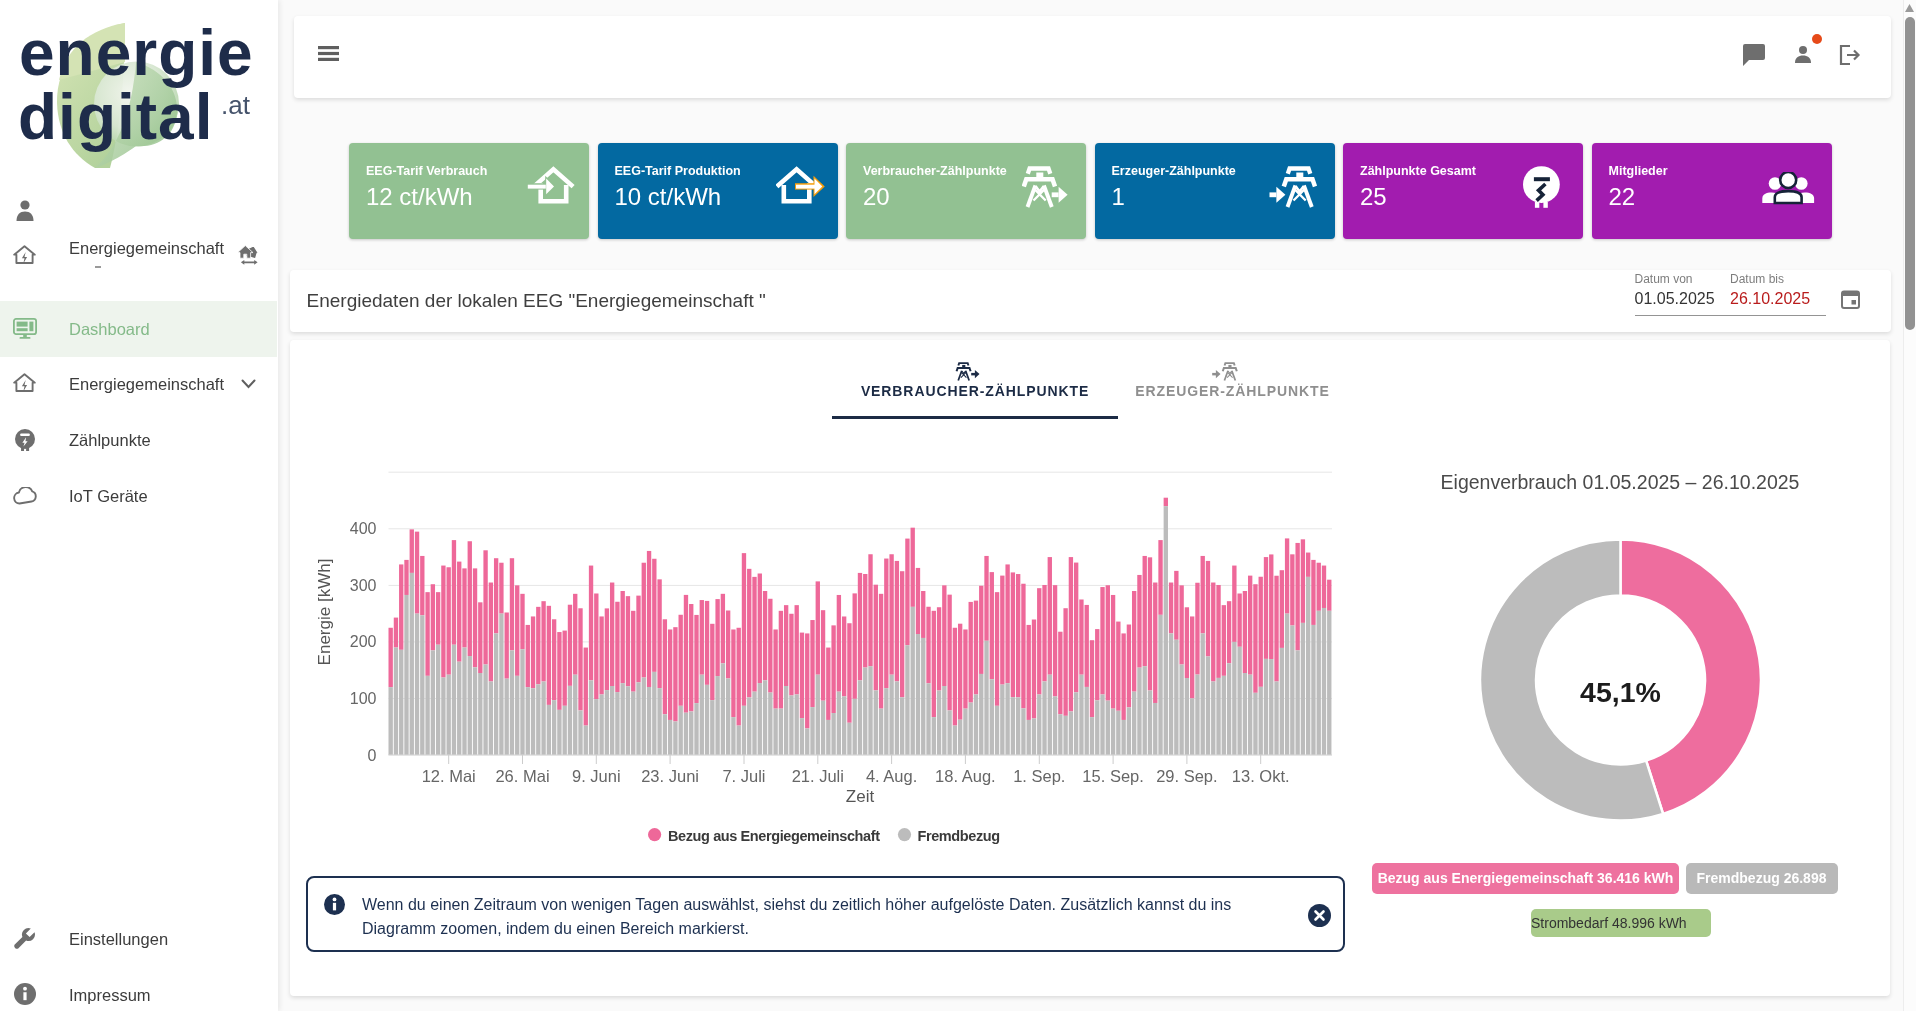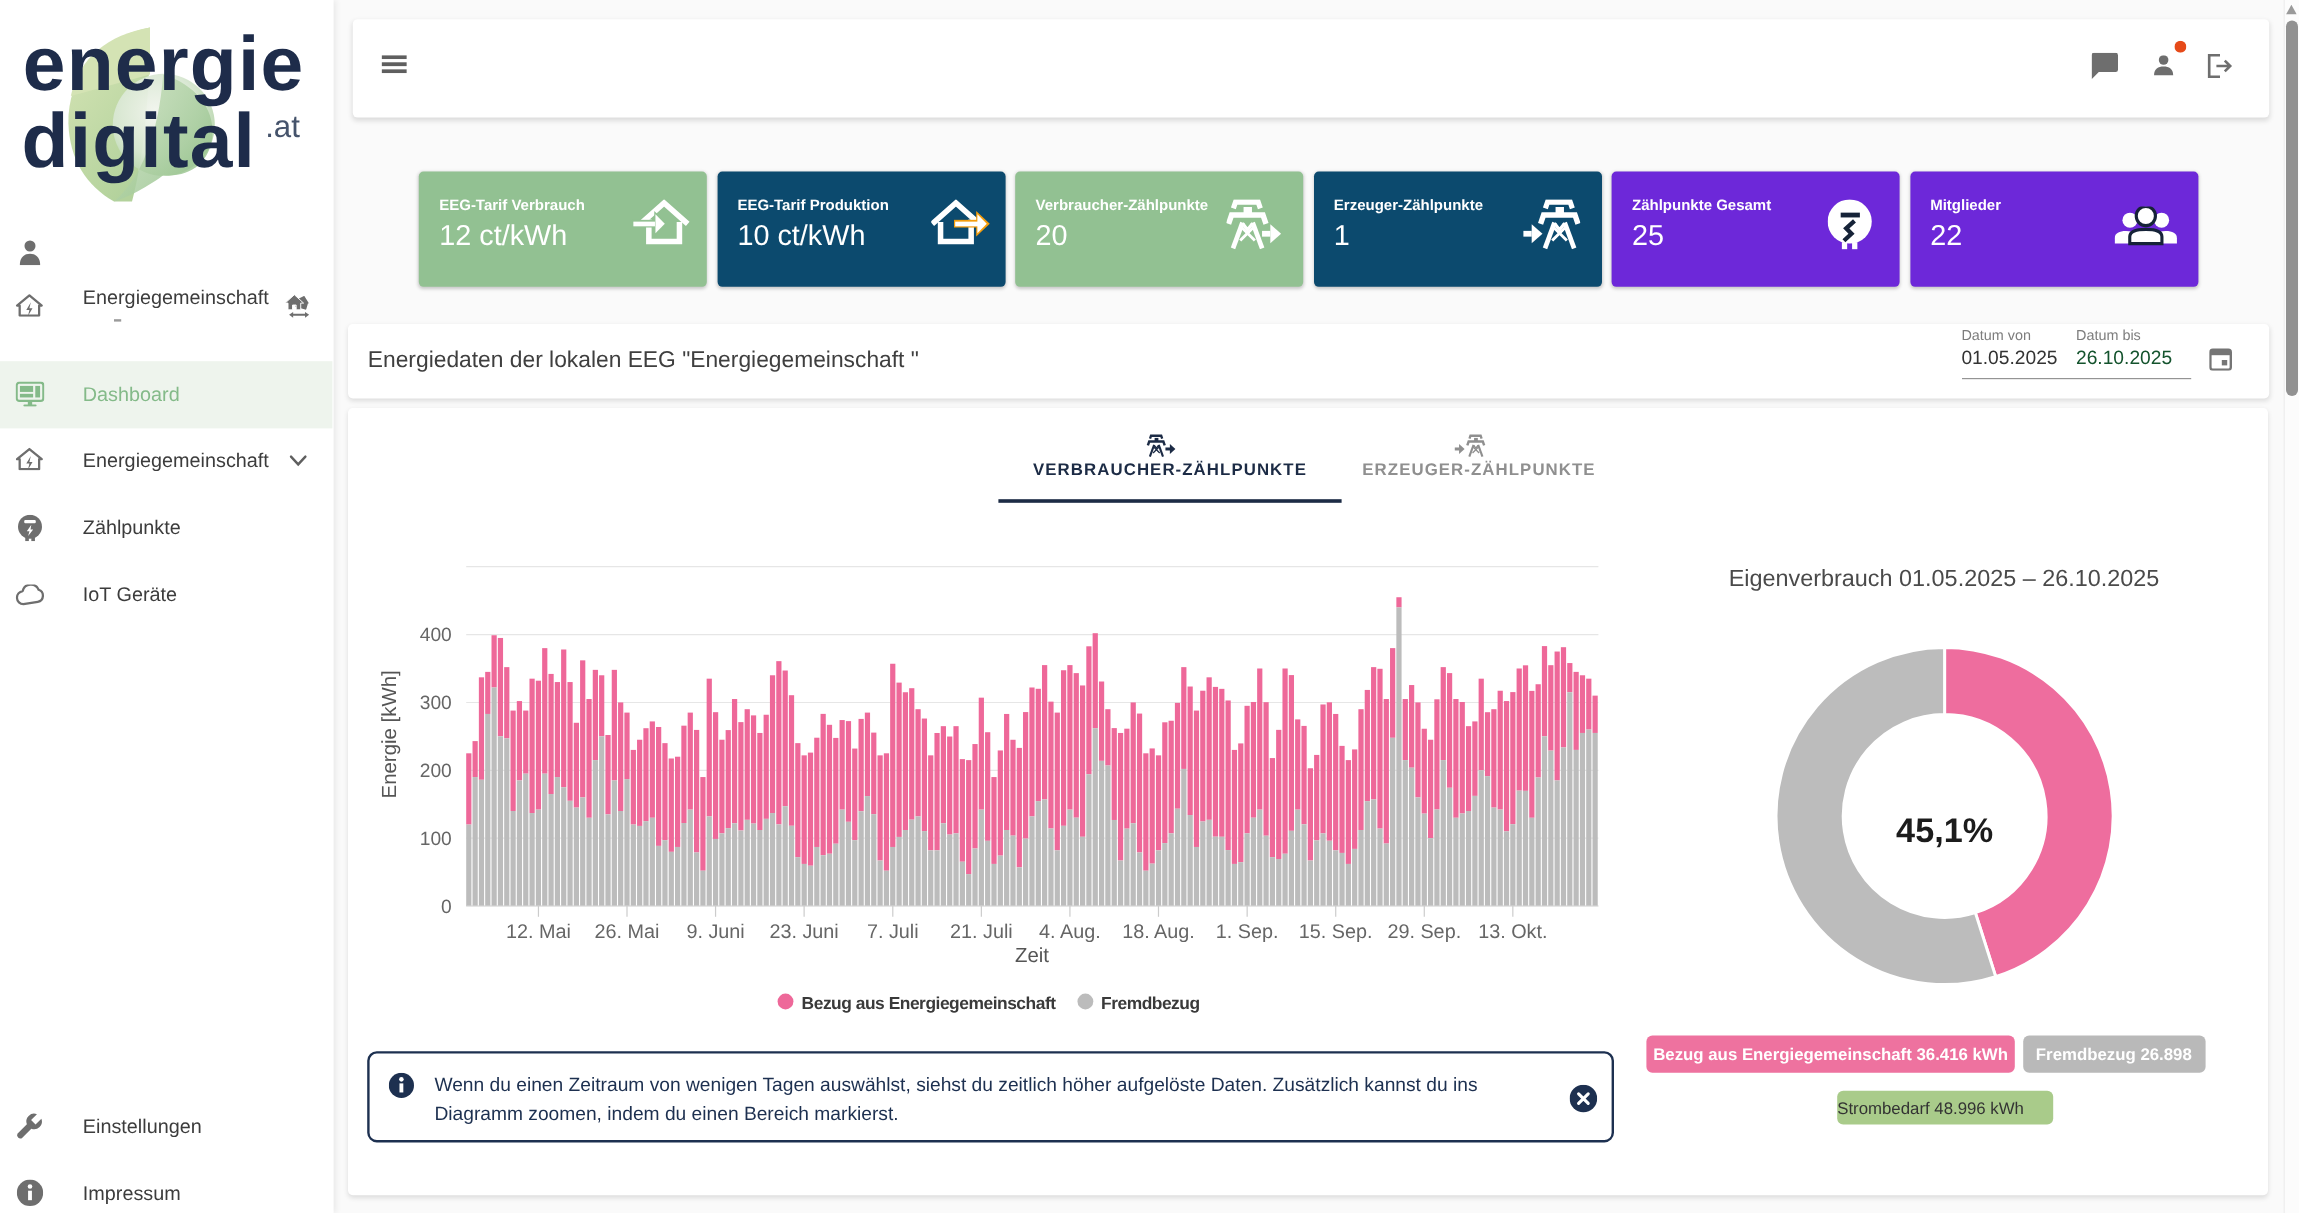--- a/index.html
+++ b/index.html
@@ -2,21 +2,21 @@
 <html><head><meta charset="utf-8"><style>
 *{margin:0;padding:0;box-sizing:border-box}
 html,body{width:1916px;height:1011px;overflow:hidden;background:#fafafa;
   font-family:"Liberation Sans",sans-serif;position:relative}
 .abs{position:absolute}
 .card{position:absolute;background:#fff;border-radius:4px;box-shadow:0 2px 4px rgba(0,0,0,.12)}
 .stat{position:absolute;top:143px;width:240px;height:96px;border-radius:4px;color:#fff;
   box-shadow:0 1px 3px rgba(0,0,0,.2)}
 .stat .t{position:absolute;left:17px;top:21px;font-size:12.5px;font-weight:bold}
 .stat .v{position:absolute;left:17px;top:40px;font-size:24px}
-.green{background:#92c192}.orange{background:#0c4a6e}.navy{background:#6d28d9}
+.green{background:#92c192}.orange{background:#0369a1}.navy{background:#a21caf}
 </style></head><body>
 <div class="abs" style="left:0;top:0;width:278px;height:1011px;background:#fff;box-shadow:2px 0 5px rgba(0,0,0,.07)"></div>
 <svg style="position:absolute;left:0px;top:20px" width="270" height="150" viewBox="0 0 270 150">
 <defs>
 <linearGradient id="lg1" x1="0" y1="0" x2="0.6" y2="1">
  <stop offset="0" stop-color="#d7e5b6"></stop>
         <stop offset="1" stop-color="#b3d29c"></stop>
 </linearGradient>
 <radialGradient id="lg2" cx="0.42" cy="0.38" r="0.75">
  <stop offset="0" stop-color="#f2f5ee"></stop>
@@ -200,21 +200,21 @@
       <path d="M52.1,31 V26.5 C52.1,22.3 48.2,20.6 42.8,20.6 C41,20.6 39.4,20.8 38,21.2 L38,31 Z" fill="#fff"></path>
       <circle cx="26.2" cy="8" r="8" fill="#fff" stroke="#162338" stroke-width="2.6"></circle>
       <path d="M12.8,31 V25.3 C12.8,20.7 18.8,19.1 26.2,19.1 C33.6,19.1 39.6,20.7 39.6,25.3 V31 Z" fill="#fff" stroke="#162338" stroke-width="2.6"></path>
     </svg>
   </div>
 <div class="card" style="left:289.5px;top:270px;width:1601.5px;height:62px;z-index:3"></div>
 <div class="abs" style="left:306.5px;top:290px;font-size:19px;color:#3f3f3f;z-index:4">Energiedaten der lokalen EEG "Energiegemeinschaft "</div>
 <div class="abs" style="left:1634.5px;top:272px;font-size:12px;color:#7d7d7d;z-index:4">Datum von</div>
 <div class="abs" style="left:1634.5px;top:290px;font-size:16px;color:#333;z-index:4">01.05.2025</div>
 <div class="abs" style="left:1730px;top:272px;font-size:12px;color:#7d7d7d;z-index:4">Datum bis</div>
-<div class="abs" style="left:1730px;top:290px;font-size:16px;color:#14532d;z-index:4">26.10.2025</div>
+<div class="abs" style="left:1730px;top:290px;font-size:16px;color:#b91c1c;z-index:4">26.10.2025</div>
 <div class="abs" style="left:1634.5px;top:315px;width:191px;height:1px;background:#949494;z-index:4"></div>
 <svg style="position:absolute;left:1841px;top:289px;z-index:5" width="19" height="20" viewBox="0 0 19 20">
     <rect x="1" y="2.5" width="17" height="16.5" rx="2" fill="none" stroke="#757575" stroke-width="2"></rect>
 <rect x="1" y="2.5" width="17" height="4.5" fill="#757575"></rect>
 <rect x="10.5" y="11" width="4.5" height="4.5" fill="#757575"></rect>
   </svg>
 <div class="card" style="left:290px;top:340px;width:1600px;height:656px"></div>
 <div class="abs" style="left:832px;top:416.3px;width:286px;height:2.8px;background:#1c2b45"></div>
 <div class="abs" style="left:832px;top:383px;width:286px;text-align:center;font-size:14px;font-weight:bold;letter-spacing:0.9px;color:#1c2b45">VERBRAUCHER-ZÄHLPUNKTE</div>
 <div class="abs" style="left:1105px;top:383px;width:255px;text-align:center;font-size:14px;font-weight:bold;letter-spacing:0.9px;color:#8f8f8f">ERZEUGER-ZÄHLPUNKTE</div>

